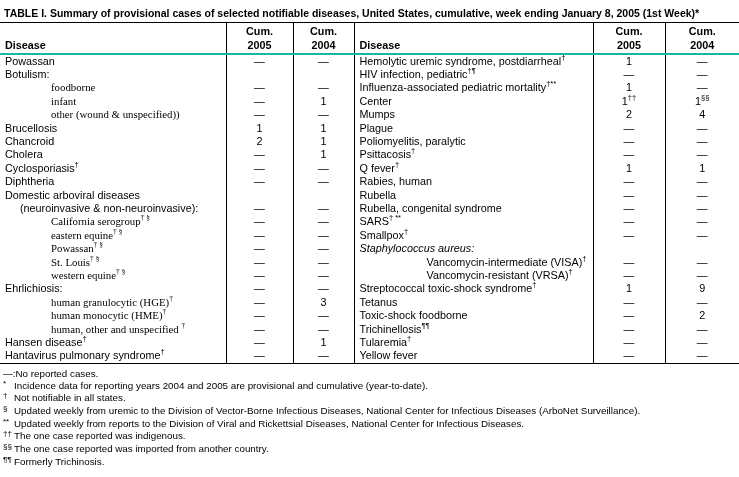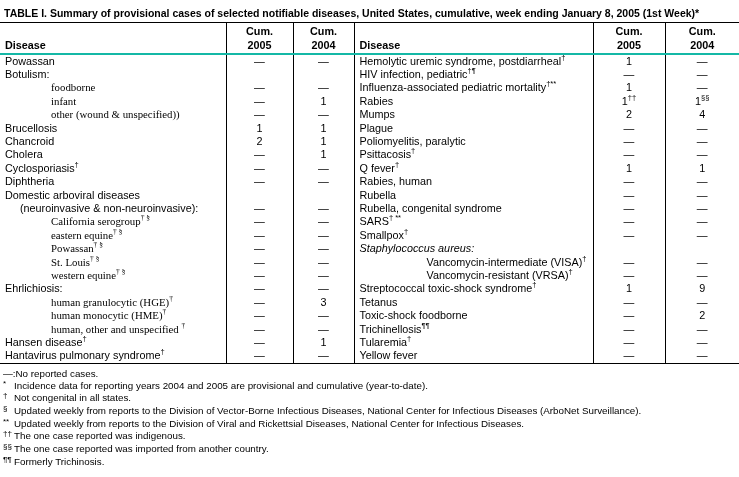--- a/index.html
+++ b/index.html
@@ -101,21 +101,21 @@
           <td class="val bl">—</td>
           <td class="val bl">—</td>
           <td class="lbl ind0 bl">Influenza-associated pediatric mortality<sup class="s">†**</sup></td>
           <td class="val bl">1</td>
           <td class="val bl">—</td>
         </tr>
         <tr>
           <td class="lbl ind2">infant</td>
           <td class="val bl">—</td>
           <td class="val bl">1</td>
-          <td class="lbl ind0 bl">Rabies</td>
+          <td class="lbl ind0 bl">Center</td>
           <td class="val bl">1<sup class="s">††</sup></td>
           <td class="val bl">1<sup class="s">§§</sup></td>
         </tr>
         <tr>
           <td class="lbl ind2">other (wound &amp; unspecified))</td>
           <td class="val bl">—</td>
           <td class="val bl">—</td>
           <td class="lbl ind0 bl">Mumps</td>
           <td class="val bl">2</td>
           <td class="val bl">4</td>
@@ -263,21 +263,21 @@
           <td class="lbl ind0 bl">Yellow fever</td>
           <td class="val bl">—</td>
           <td class="val bl">—</td>
         </tr>
       </tbody>
   </table>
 
   <div class="footnotes" id="footnotes">
       <div class="fn-line"><span class="fn-marker">—:</span><span>No reported cases.</span></div>
       <div class="fn-line"><span class="fn-marker raised">*</span><span>Incidence data for reporting years 2004 and 2005 are provisional and cumulative (year-to-date).</span></div>
-      <div class="fn-line"><span class="fn-marker raised">†</span><span>Not congenital in all states.</span></div>
-      <div class="fn-line"><span class="fn-marker raised">§</span><span>Updated weekly from reports to the Division of Vector-Borne Infectious Diseases, National Center for Infectious Diseases (ArboNet Surveillance).</span></div>
+      <div class="fn-line"><span class="fn-marker raised">†</span><span>Not notifiable in all states.</span></div>
+      <div class="fn-line"><span class="fn-marker raised">§</span><span>Updated weekly from uremic to the Division of Vector-Borne Infectious Diseases, National Center for Infectious Diseases (ArboNet Surveillance).</span></div>
       <div class="fn-line"><span class="fn-marker raised">**</span><span>Updated weekly from reports to the Division of Viral and Rickettsial Diseases, National Center for Infectious Diseases.</span></div>
       <div class="fn-line"><span class="fn-marker raised">††</span><span>The one case reported was indigenous.</span></div>
       <div class="fn-line"><span class="fn-marker raised">§§</span><span>The one case reported was imported from another country.</span></div>
       <div class="fn-line"><span class="fn-marker raised">¶¶</span><span>Formerly Trichinosis.</span></div>
     </div>
 
 </div>
 
 </body></html>

